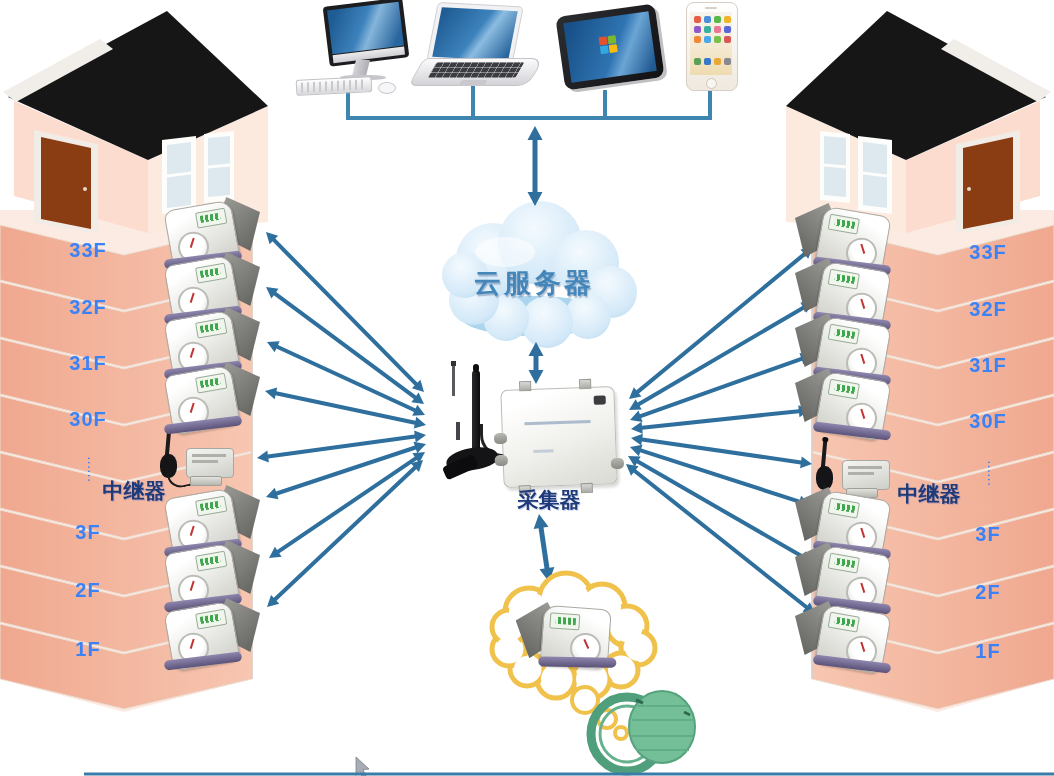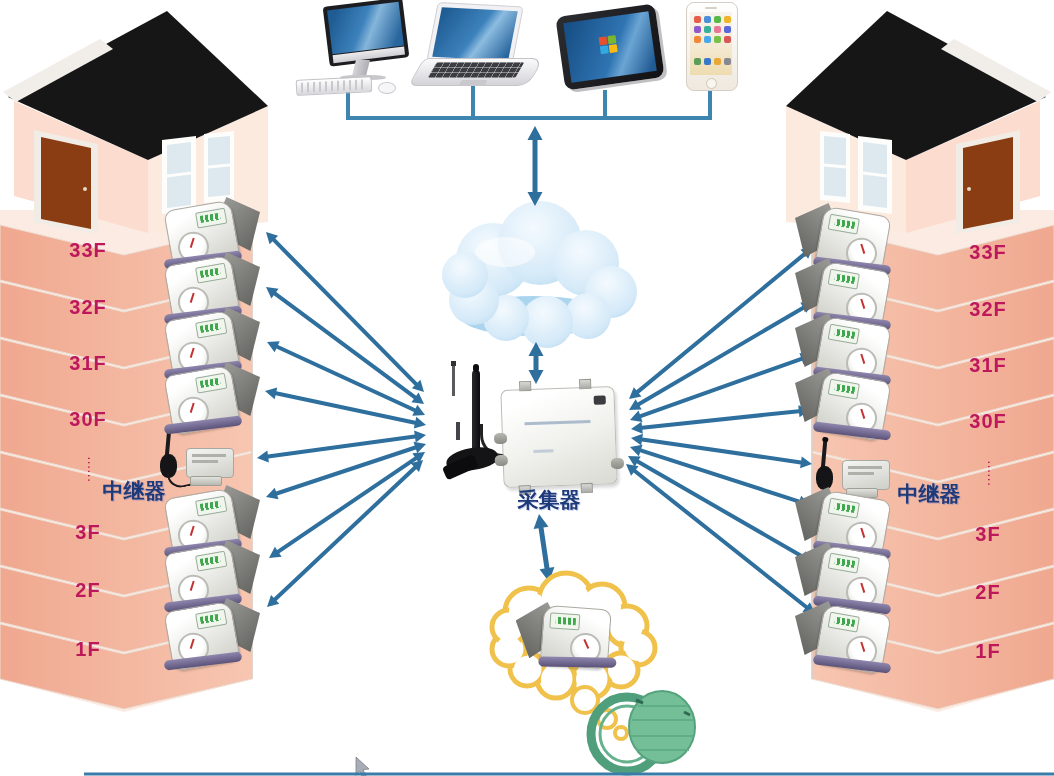--- a/index.html
+++ b/index.html
@@ -2,21 +2,21 @@
 <html><head>
 <meta charset="utf-8">
 <style>
   html,body{margin:0;padding:0;background:#ffffff;}
   .stage{position:relative;width:1054px;height:776px;background:#ffffff;overflow:hidden;
          font-family:"Liberation Sans","DejaVu Sans",sans-serif;}
   .stage svg{position:absolute;left:0;top:0;}
 
   
   .floor-label{position:absolute;transform:translate(-50%,-50%);font-size:20px;font-weight:700;
-               color:#be185d;letter-spacing:1px;white-space:nowrap;}
+               color:#3b82f6;letter-spacing:1px;white-space:nowrap;}
   .floor-label.ellipsis{writing-mode:vertical-rl;font-size:10px;letter-spacing:1px;line-height:1;}
   .navy-label{position:absolute;transform:translate(-50%,-50%);font-size:21px;font-weight:800;
               color:#1e3a78;text-shadow:1px 1px 0 rgba(90,110,200,.35);white-space:nowrap;}
   .cloud-label{position:absolute;transform:translate(-50%,-50%);font-size:27px;font-weight:800;
                color:#4486ba;letter-spacing:3px;text-shadow:1px 2px 1px rgba(40,80,130,.35);white-space:nowrap;}
 
   
   .meter{position:absolute;width:100px;height:76px;}
   .meter i,.meter b{position:absolute;display:block;}
   .meter .flap{right:0;top:-2px;width:48px;height:54px;
@@ -416,20 +416,21 @@
       </i>
   </div>
   <div class="dev" style="left:686px;top:2px;width:52px;height:88px;">
     <i class="ph-body"></i>
       <i class="ph-ear"></i>
       <i class="ph-scr"></i>
       <i class="ph-app"></i>
       <i class="ph-home"></i>
   </div>
 
+  <div class="cloud-label" style="left:534px;top:283px;">云服务器</div>
   <div class="navy-label" style="left:549px;top:500px;">采集器</div>
   <div class="navy-label" style="left:134px;top:491px;">中继器</div>
   <div class="navy-label" style="left:929px;top:494px;">中继器</div>
 <div class="floor-label" style="left: 88px; top: 250px;">33F</div>
     <div class="meter" style="left: 160px; top: 199px;">
       <i class="flap"></i>
       <i class="mbody">
         <b class="mdisp">
           <b></b>
         </b>

